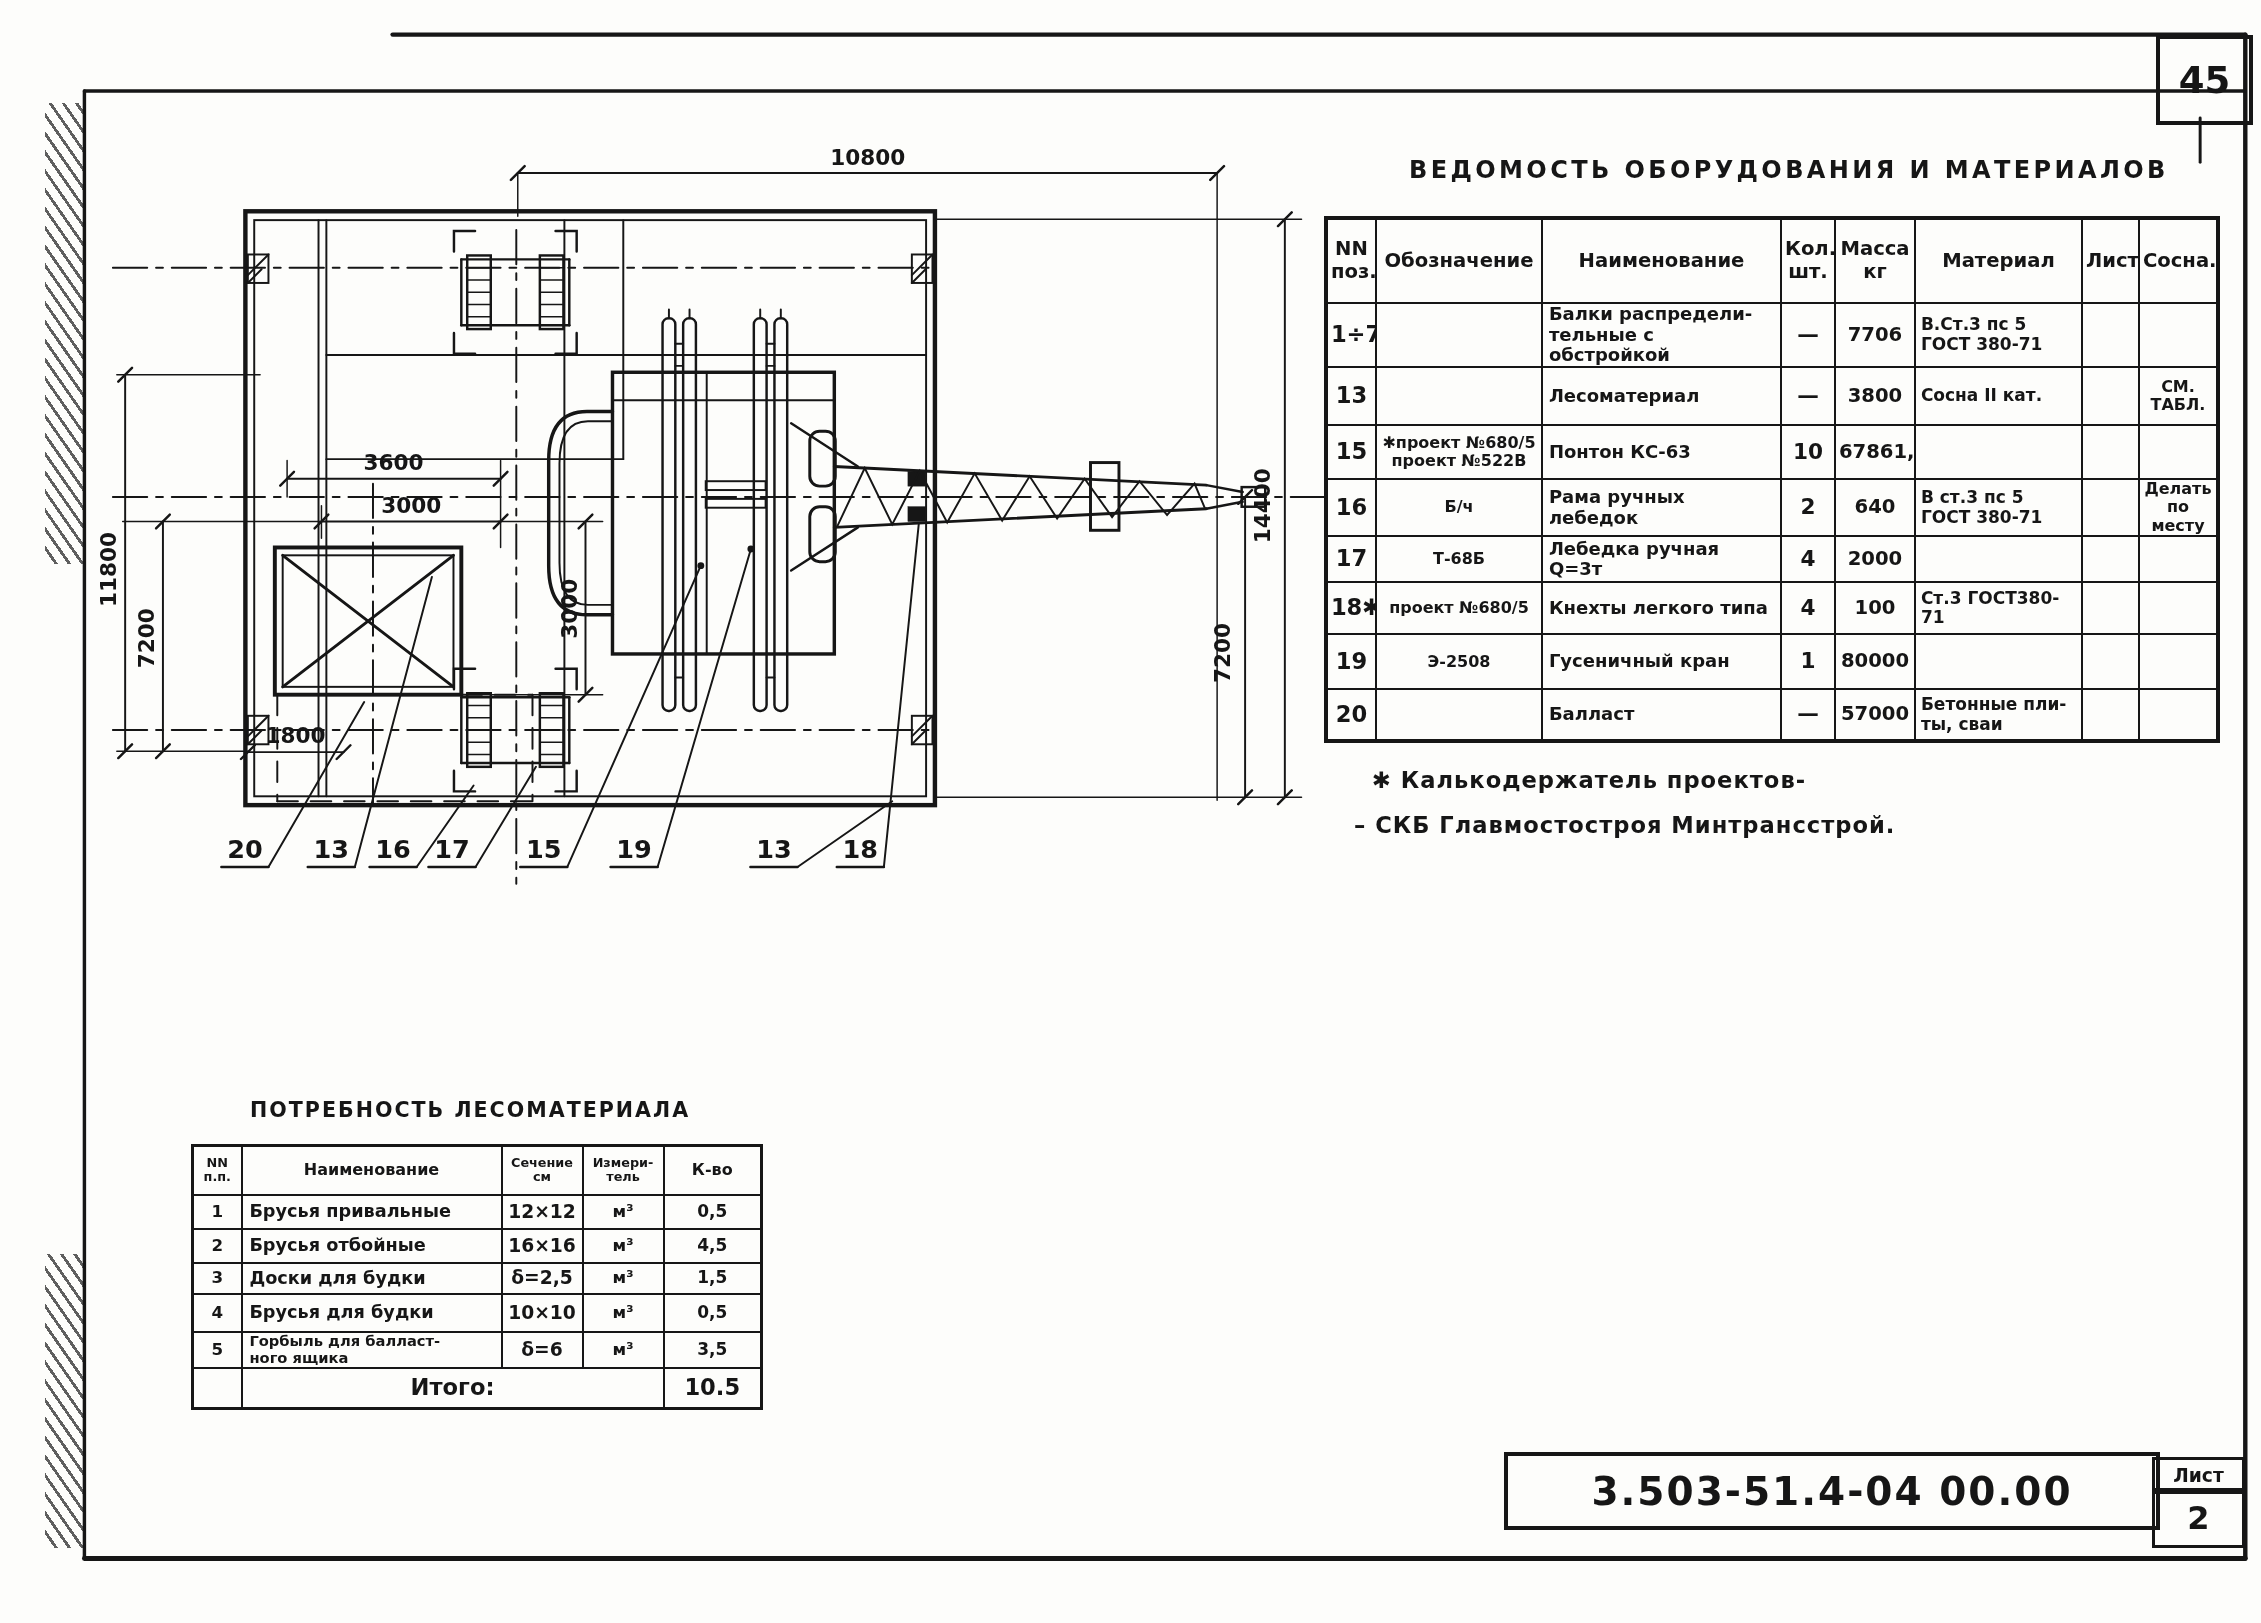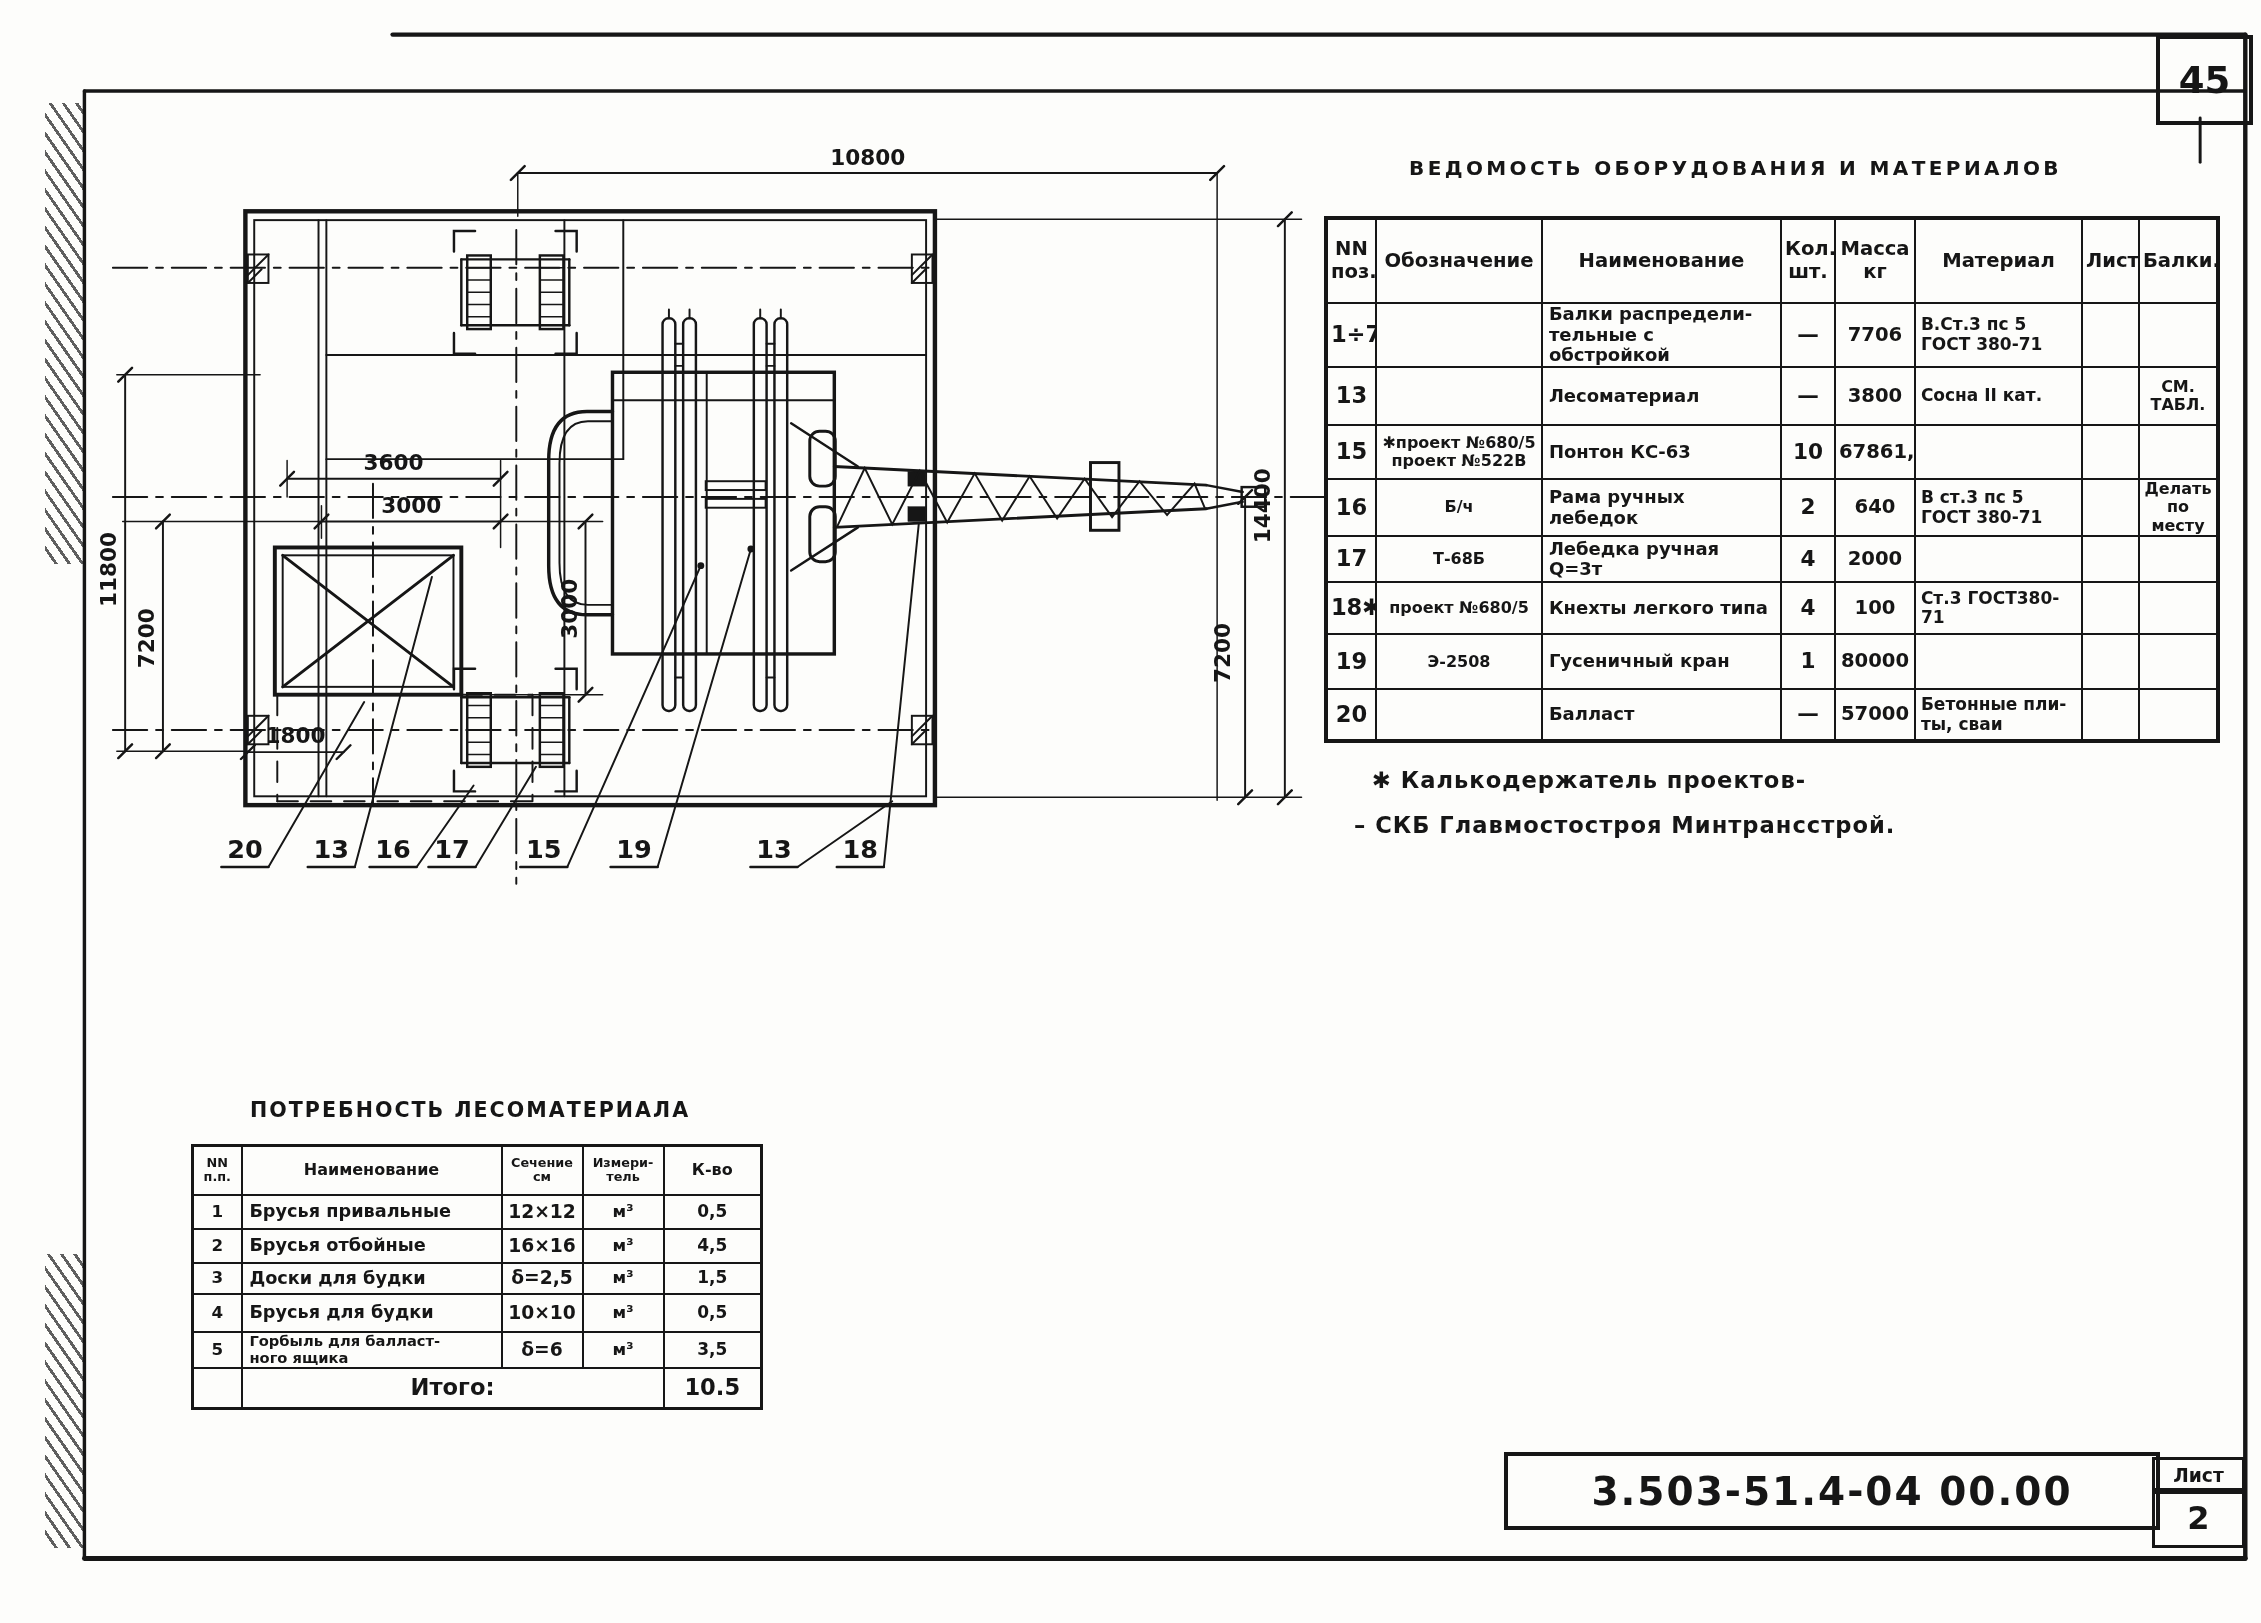--- a/index.html
+++ b/index.html
@@ -24,21 +24,21 @@
   .c-mat{font-size:17px;text-align:left;padding-left:4.9px;}
   .c-note{font-size:16px;margin-top:39px;}
   .lhd{font-size:16px;}
   .lhd-s{font-size:12.8px;}
   .l-num{font-size:16.7px;}
   .l-name{font-size:17.7px;text-align:left;padding-left:6.9px;}
   .l-sec{font-size:18.7px;}
   .l-unit{font-size:16.7px;}
   .l-qty{font-size:17px;}
   .l-tot{font-size:22.6px;}
-  .big-title{font-size:20px;font-weight:bold;letter-spacing:3.4px;text-transform:uppercase;white-space:nowrap;}
+  .big-title{font-size:24px;font-weight:bold;letter-spacing:3.4px;text-transform:uppercase;white-space:nowrap;}
   .small-title{font-size:20.6px;font-weight:bold;letter-spacing:2px;text-transform:uppercase;white-space:nowrap;}
   .footnote{font-size:22.6px;font-weight:bold;letter-spacing:1px;white-space:nowrap;}
   .box{position:absolute;border:4.4px solid #161616;display:flex;align-items:center;justify-content:center;font-weight:bold;}
   .fold{position:absolute;width:38px;opacity:.75;
         background:repeating-linear-gradient(55deg,transparent 0 7.9px,#2a2a2a 7.9px 10.8px);}
 </style>
 </head>
 <body>
 
 <div id="page">
@@ -271,21 +271,21 @@
       <td class="hd">NN
 поз.</td>
       <td class="hd">Обозначение</td>
       <td class="hd">Наименование</td>
       <td class="hd">Кол.
 шт.</td>
       <td class="hd">Масса
 кг</td>
       <td class="hd">Материал</td>
       <td class="hd">Лист</td>
-      <td class="hd">Балки.</td>
+      <td class="hd">Сосна.</td>
     </tr>
     <tr style="height:53px">
       <td class="c-pos">1÷7</td>
       <td class="c-des"></td>
       <td class="c-name">Балки распредели-
 тельные с обстройкой</td>
       <td class="c-qty">—</td>
       <td class="c-mass">7706</td>
       <td class="c-mat">В.Ст.3 пс 5
 ГОСТ 380-71</td>

